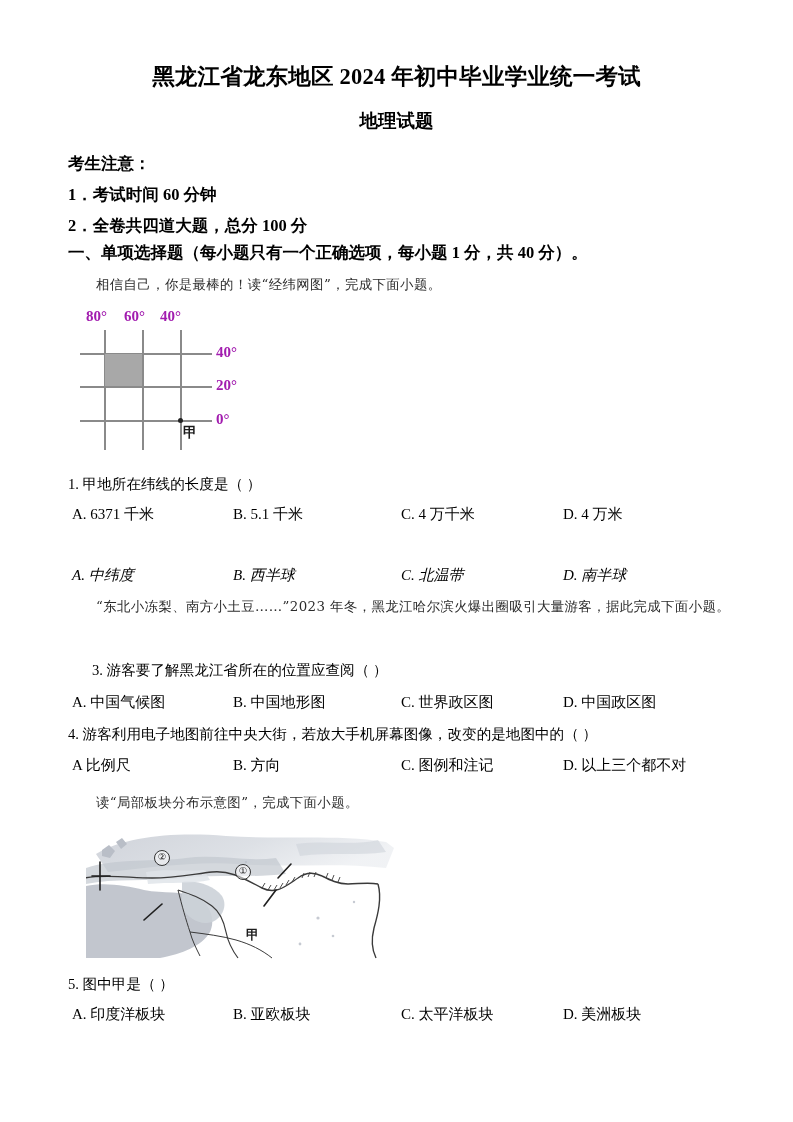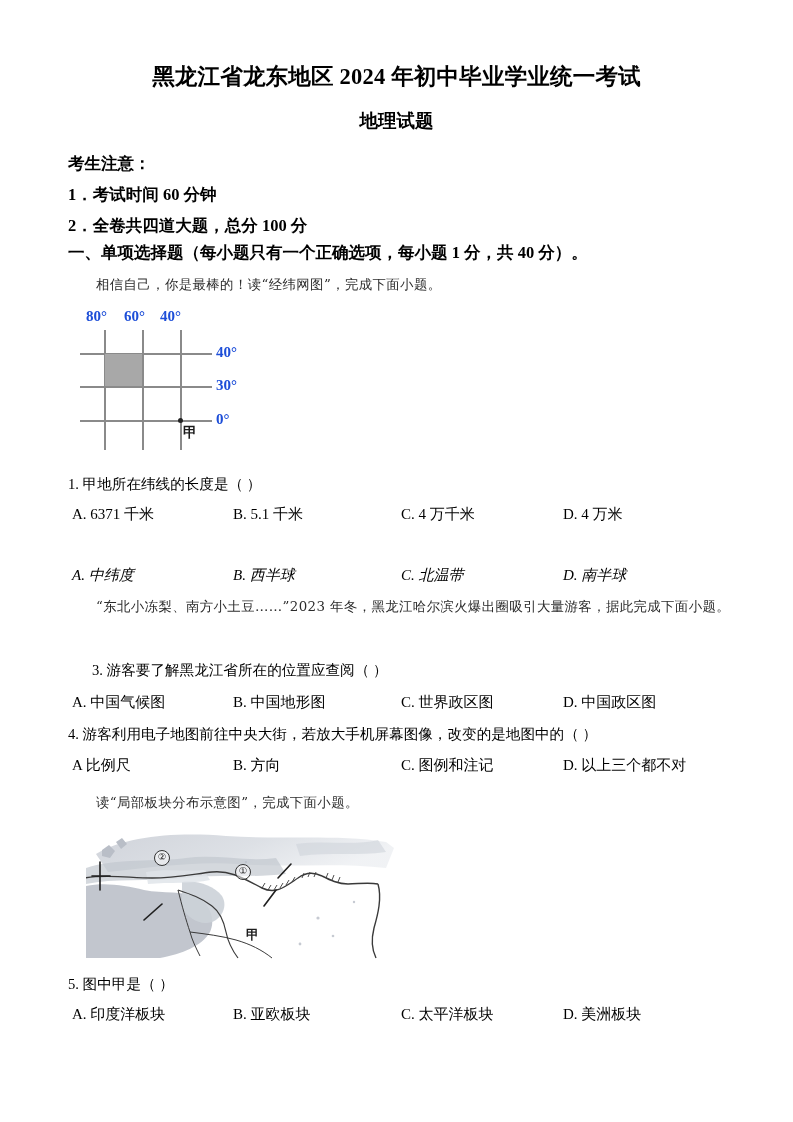--- a/index.html
+++ b/index.html
@@ -108,21 +108,21 @@
     left: 80px;
     top: 308px;
     width: 200px;
     height: 150px;
   }
   .fig-grid .lbl {
     position: absolute;
     font-family: "Liberation Serif", serif;
     font-size: 15px;
     font-weight: bold;
-    color: #1d4ed8;
+    color: #a21caf;
     white-space: nowrap;
   }
   .fig-grid .vline {
     position: absolute;
     width: 1.6px;
     background: #8a8a8a;
   }
   .fig-grid .hline {
     position: absolute;
     height: 1.6px;
@@ -200,21 +200,21 @@
     <div class="vline" style="left:62px; top:22px; height:120px;"></div>
     <div class="vline" style="left:100px; top:22px; height:120px;"></div>
 
     <div class="hline" style="left:0px; top:45px; width:132px;"></div>
     <div class="hline" style="left:0px; top:78px; width:132px;"></div>
     <div class="hline" style="left:0px; top:112px; width:132px;"></div>
 
     <div class="shade" style="left:25px; top:46px; width:37px; height:32px;"></div>
 
     <div class="lbl" style="left:136px; top:36px;">40°</div>
-    <div class="lbl" style="left:136px; top:69px;">30°</div>
+    <div class="lbl" style="left:136px; top:69px;">20°</div>
     <div class="lbl" style="left:136px; top:103px;">0°</div>
 
     <div class="jdot" style="left:98px; top:110px;"></div>
     <div class="jlabel" style="left:103px; top:116px;">甲</div>
   </div>
 
   <div class="qstem" style="top:472px;">1. 甲地所在纬线的长度是（    ）</div>
   <div class="optrow" style="top:502px;">
     <span class="opt a">A. 6371 千米</span>
     <span class="opt b">B. 5.1 千米</span>

